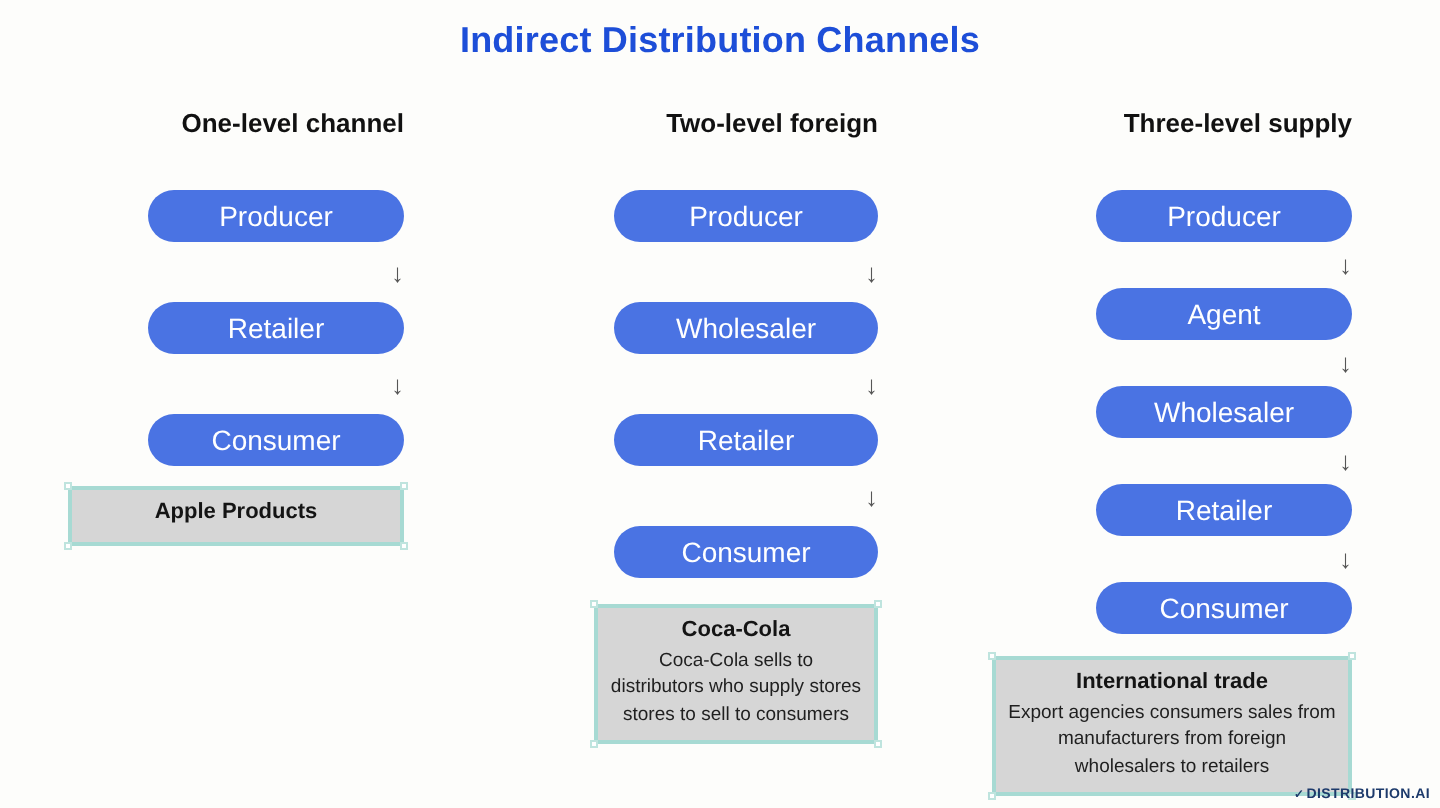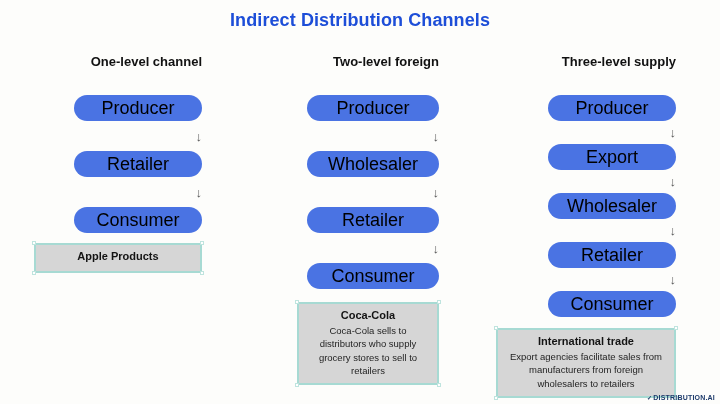--- a/index.html
+++ b/index.html
@@ -31,22 +31,22 @@
   #col3 { left: 496px; width: 180px; }
   .col-header {
     font-size: 13px; font-weight: bold; color: #111;
     margin-bottom: 26px;
     white-space: nowrap;
   }
   .pill {
     width: 128px; height: 26px;
     background: #4a73e3;
     border-radius: 13px;
-    color: #000000;
-    font-size: 18px;
+    color: #ffffff;
+    font-size: 14px;
     display: flex; align-items: center; justify-content: center;
     flex: 0 0 auto;
   }
   #col2 .pill { width: 132px; }
   .arrow {
     height: 30px;
     display: flex; align-items: center; justify-content: center;
     color: #565656; font-size: 13px; line-height: 1;
     flex: 0 0 auto;
   }
@@ -121,42 +121,42 @@
     <div class="arrow">↓</div>
     <div class="pill">Retailer</div>
     <div class="arrow">↓</div>
     <div class="pill">Consumer</div>
     <div class="note">
       <i class="hd tl"></i>
       <i class="hd tr"></i>
       <i class="hd bl"></i>
       <i class="hd br"></i>
       <div class="note-title">Coca-Cola</div>
-      <div class="note-body">Coca-Cola sells to distributors who supply grocery stores to sell to retailers</div>
+      <div class="note-body">Coca-Cola sells to distributors who supply stores stores to sell to consumers</div>
     </div>
   </div>
 
   <div class="column" id="col3">
     <div class="col-header">Three-level supply</div>
     <div class="pill">Producer</div>
     <div class="arrow">↓</div>
-    <div class="pill">Export</div>
+    <div class="pill">Agent</div>
     <div class="arrow">↓</div>
     <div class="pill">Wholesaler</div>
     <div class="arrow">↓</div>
     <div class="pill">Retailer</div>
     <div class="arrow">↓</div>
     <div class="pill">Consumer</div>
     <div class="note">
       <i class="hd tl"></i>
       <i class="hd tr"></i>
       <i class="hd bl"></i>
       <i class="hd br"></i>
       <div class="note-title">International trade</div>
-      <div class="note-body">Export agencies facilitate sales from manufacturers from foreign wholesalers to retailers</div>
+      <div class="note-body">Export agencies consumers sales from manufacturers from foreign wholesalers to retailers</div>
     </div>
   </div>
 
   <div class="watermark">
     <span class="wm-icon">✓</span>
     <span>DISTRIBUTION.AI</span>
   </div>
 
 </div>
 

